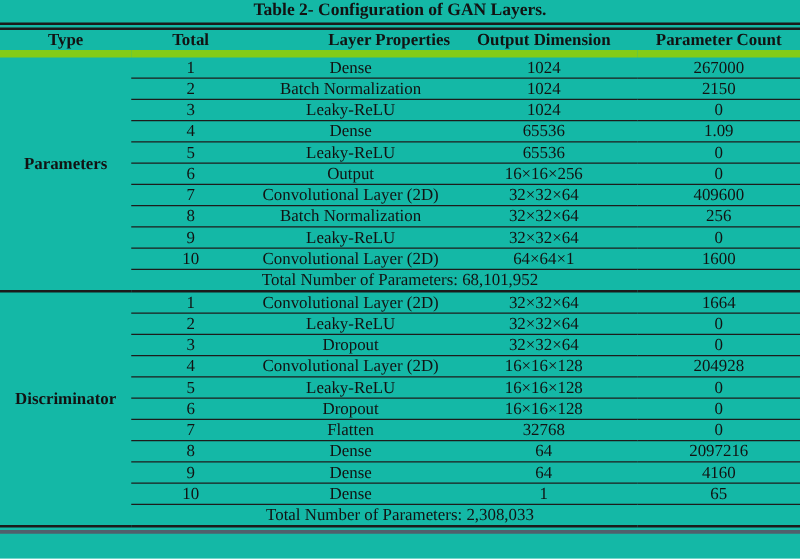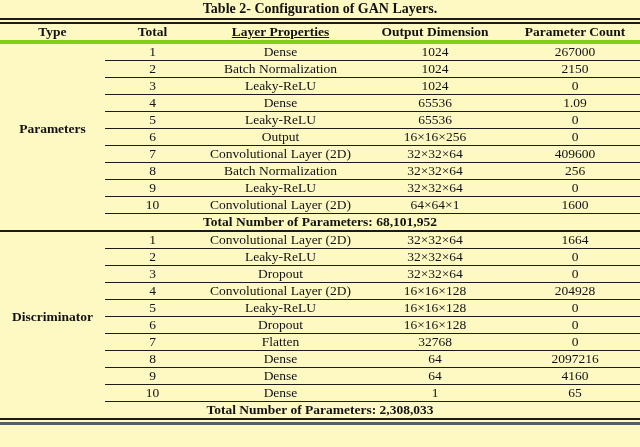--- a/index.html
+++ b/index.html
@@ -1,19 +1,19 @@
 <!DOCTYPE html>
 <html><head>
 <meta charset="utf-8">
 <style>
   * { box-sizing: border-box; }
   html, body { margin: 0; padding: 0; background: #ffffff; }
   .page {
     width: 640px; height: 447px;
-    background: #fef9c3;
+    background: #14b8a6;
     color: #121212;
     font-family: "Liberation Serif", serif;
     overflow: hidden;
   }
   .caption {
     text-align: center;
     font-weight: 700;
     font-size: 14px;
     height: 18px;
     line-height: 17px;
@@ -27,41 +27,41 @@
   table.gan {
     width: 640px;
     border-collapse: collapse;
     table-layout: fixed;
     font-size: 13.5px;
   }
   th, td { padding: 0; vertical-align: middle; }
   thead th {
     font-weight: 700;
     height: 18px;
-    border-bottom: 4px solid #84cc16;
+    border-bottom: 6px solid #84cc16;
     white-space: nowrap;
     margin-top: 40px;
   }
   .h-type, .h-number, .h-dim, .h-cnt { text-align: center; }
-  .h-props { text-align: center; padding-left: 1px; text-decoration: underline; }
+  .h-props { text-align: right; padding-left: 1px; }
   .c-num, .c-props, .c-dim, .c-cnt {
     height: 16px;
     border-bottom: 1.5px solid #1c1c1c;
     white-space: nowrap;
   }
   .c-num, .c-dim, .c-cnt { text-align: center; }
   .c-props { text-align: center; padding-left: 1px; }
   .type-cell {
     font-weight: 700;
     text-align: center;
     vertical-align: middle;
     border: none;
   }
   .total-cell {
-    font-weight: 700;
+    font-weight: 400;
     text-align: center;
     height: 17px;
     border-bottom: 2px solid #1b1b1b;
     white-space: nowrap;
   }
   .bottom-bar {
     height: 3px;
     margin-top: 1.5px;
     background: #50606c;
   }

